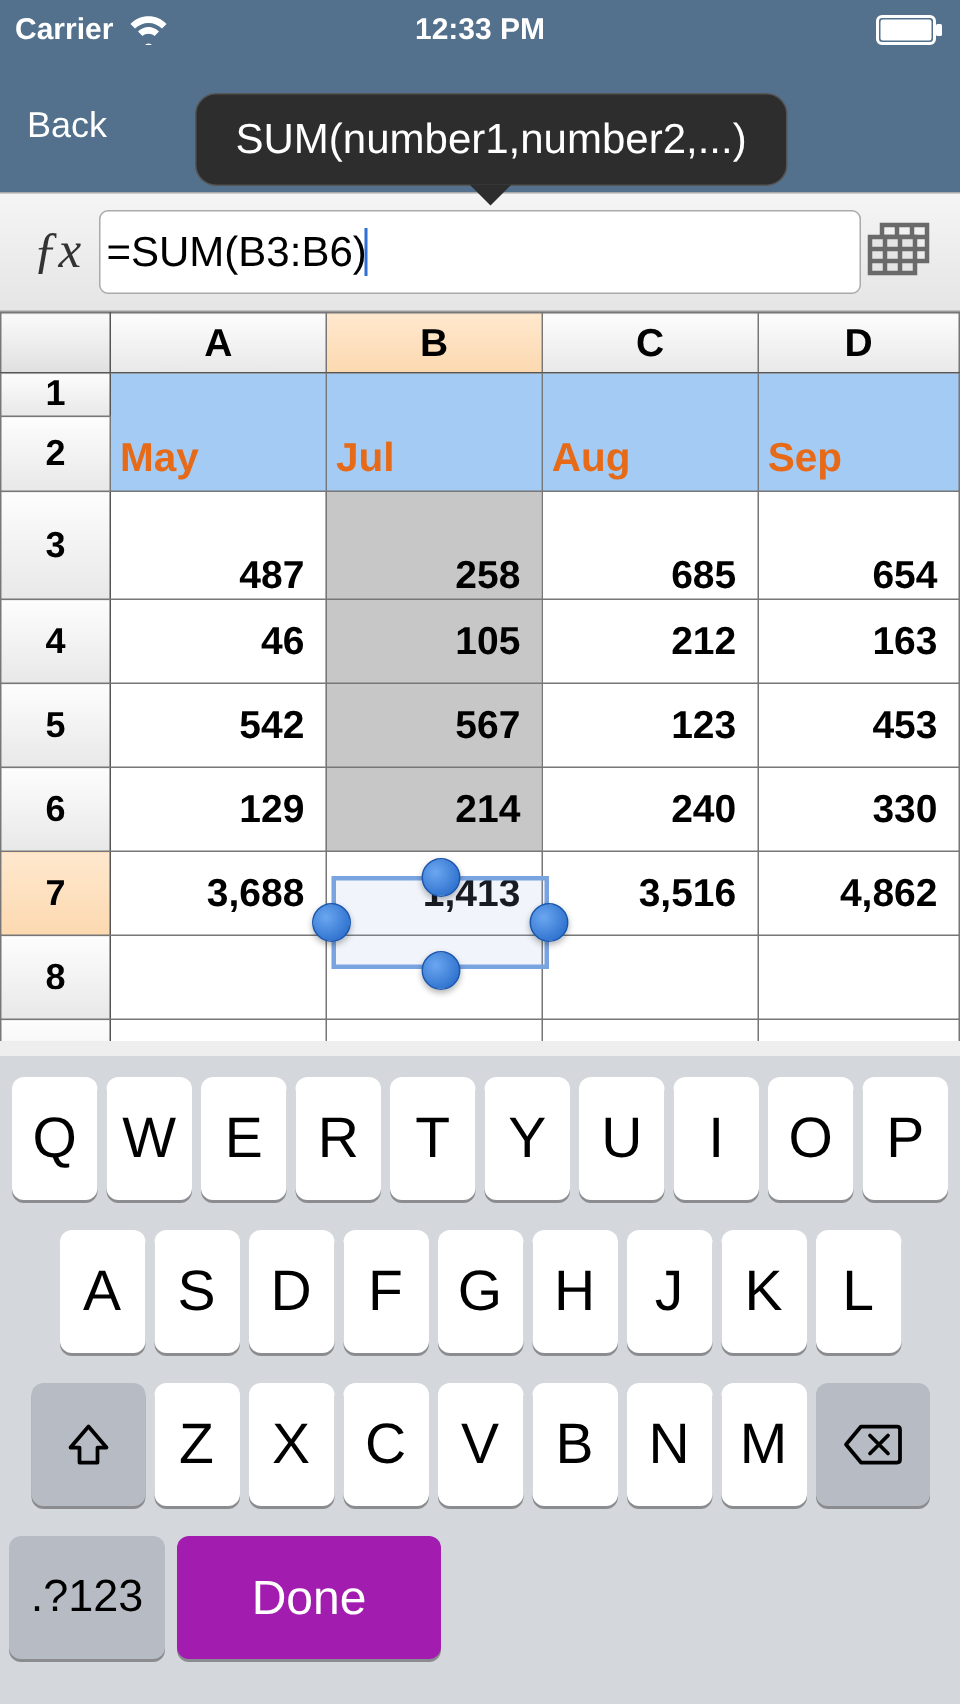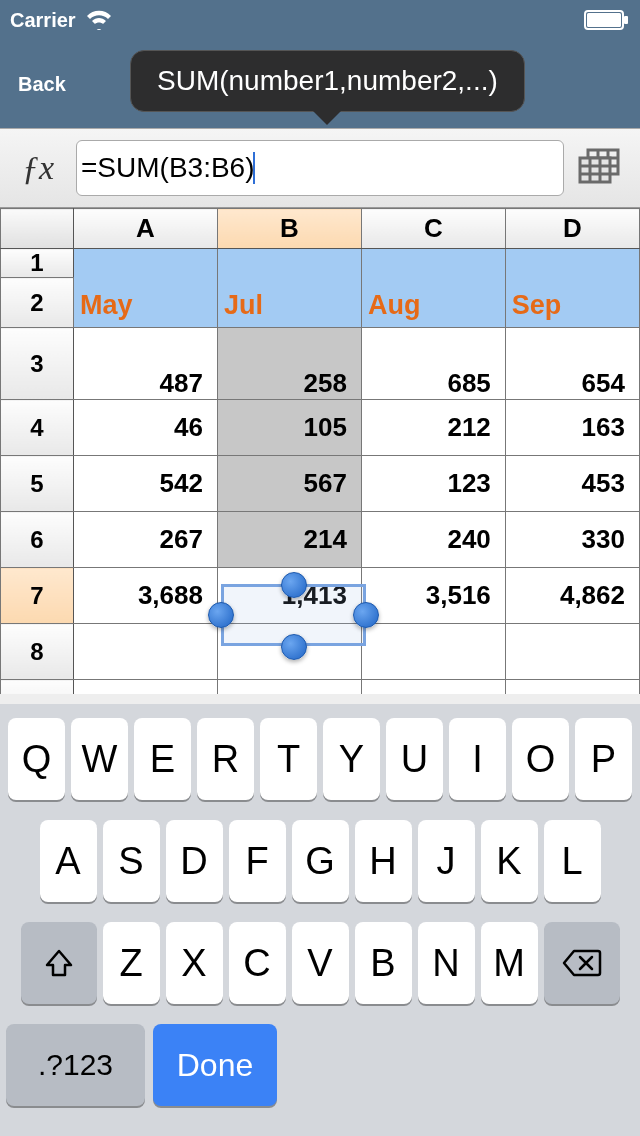--- a/index.html
+++ b/index.html
@@ -7,26 +7,26 @@
   body { background: #eee; position: relative; }
 
   
   .status-bar { background: #53718c; height: 40px; display: flex; align-items: center; justify-content: space-between; padding: 0 10px; color: #fff; font-size: 20px; }
   .status-left { display: flex; align-items: center; gap: 10px; font-weight: 600; }
   .status-center { position: absolute; left: 0; right: 0; text-align: center; font-weight: 600; pointer-events: none; }
   .battery { display: inline-block; }
 
   
   .nav-bar { background: #53718c; height: 88px; display: flex; align-items: center; padding: 0 18px; }
-  .back-btn { color: #fff; font-size: 20px; font-weight: 700; }
+  .back-btn { color: #fff; font-size: 24px; font-weight: 400; }
 
   
   .tooltip {
     position: absolute;
-    top: 50px; left: 130px;
+    top: 62px; left: 130px;
     background: #2d2d2e;
     color: #fff;
     font-size: 28px;
     padding: 14px 26px;
     border-radius: 14px;
     border: 1px solid #555;
     z-index: 50;
   }
   .tooltip::after {
     content: "";
@@ -41,21 +41,20 @@
 
   
   .formula-bar {
     background: linear-gradient(#f5f5f5,#e5e5e5);
     height: 80px;
     border-top: 1px solid #aaa;
     border-bottom: 1px solid #999;
     display: flex;
     align-items: center;
     padding: 0 10px;
-    gap: 10px;
   }
   .fx-label { font-family: "Times New Roman", serif; font-style: italic; font-size: 34px; color: #333; width: 56px; text-align: center; }
   .formula-input {
     flex: 1;
     height: 56px;
     background: #fff;
     border: 1px solid #aaa;
     border-radius: 6px;
     font-size: 28px;
     padding: 0 4px;
@@ -122,39 +121,40 @@
     font-size: 38px; color: #000;
     max-width: 57px;
   }
   .kb-row.r2 { padding: 0 32px; }
   .key-mod { background: #b7bcc4; max-width: 76px; flex: 1.3; }
   .kb-row.r3 { gap: 6px; }
   .kb-row.r3 .key { max-width: 57px; }
   .kb-row.r3 .key-mod { max-width: 76px; }
   .kb-bottom { display:flex; gap: 8px; }
   .key-wide { background:#b7bcc4; border-radius:8px; box-shadow:0 2px 0 #8a8c8f; height: 82px; display:flex; align-items:center; justify-content:center; font-size: 30px; }
-  .key-numsym { width: 139px; color:#000; }
+  .key-numsym { width: 104px; color:#000; }
   .key-space { flex: 1; background:#fff; color:#000; font-size: 32px;}
-  .key-done { width: 124px; background:#3b82f6; color:#fff; font-size: 32px;}
+  .key-done { width: 176px; background:#a21caf; color:#fff; font-size: 32px;}
 
   
   .wifi-icon svg, .battery svg, .sheet-btn svg, .shift-icon svg, .del-icon svg { display:block; }
 </style>
 </head>
 <body>
 
 <div class="status-bar">
   <div class="status-left">
     <span>Carrier</span>
     <span class="wifi-icon">
       <svg width="26" height="20" viewBox="0 0 26 20">
           <path d="M1 6 C7 -1 19 -1 25 6 L22 9 C17 4 9 4 4 9 Z M6 11 C10 7 16 7 20 11 L17 14 C15 12 11 12 9 14 Z M13 19 a3 3 0 1 0 0.01 0 Z" fill="#fff"></path>
         </svg>
     </span>
   </div>
+  <div class="status-center">12:33 PM</div>
   <span class="battery">
     <svg width="46" height="20" viewBox="0 0 46 20">
         <rect x="1" y="1" width="38" height="18" rx="3" fill="none" stroke="#fff" stroke-width="2"></rect>
         <rect x="40" y="6" width="4" height="8" rx="1" fill="#fff"></rect>
         <rect x="3" y="3" width="34" height="14" rx="1.5" fill="#fff"></rect>
       </svg>
   </span>
 </div>
 
 <div class="nav-bar">
@@ -221,21 +221,21 @@
     </tr>
     <tr>
       <th class="row-head">5</th>
       <td class="cell">542</td>
       <td class="cell range">567</td>
       <td class="cell">123</td>
       <td class="cell">453</td>
     </tr>
     <tr>
       <th class="row-head">6</th>
-      <td class="cell">267</td>
+      <td class="cell">129</td>
       <td class="cell range">214</td>
       <td class="cell">240</td>
       <td class="cell">330</td>
     </tr>
     <tr>
       <th class="row-head sel">7</th>
       <td class="cell">3,688</td>
       <td class="cell">1,413</td>
       <td class="cell">3,516</td>
       <td class="cell">4,862</td>

